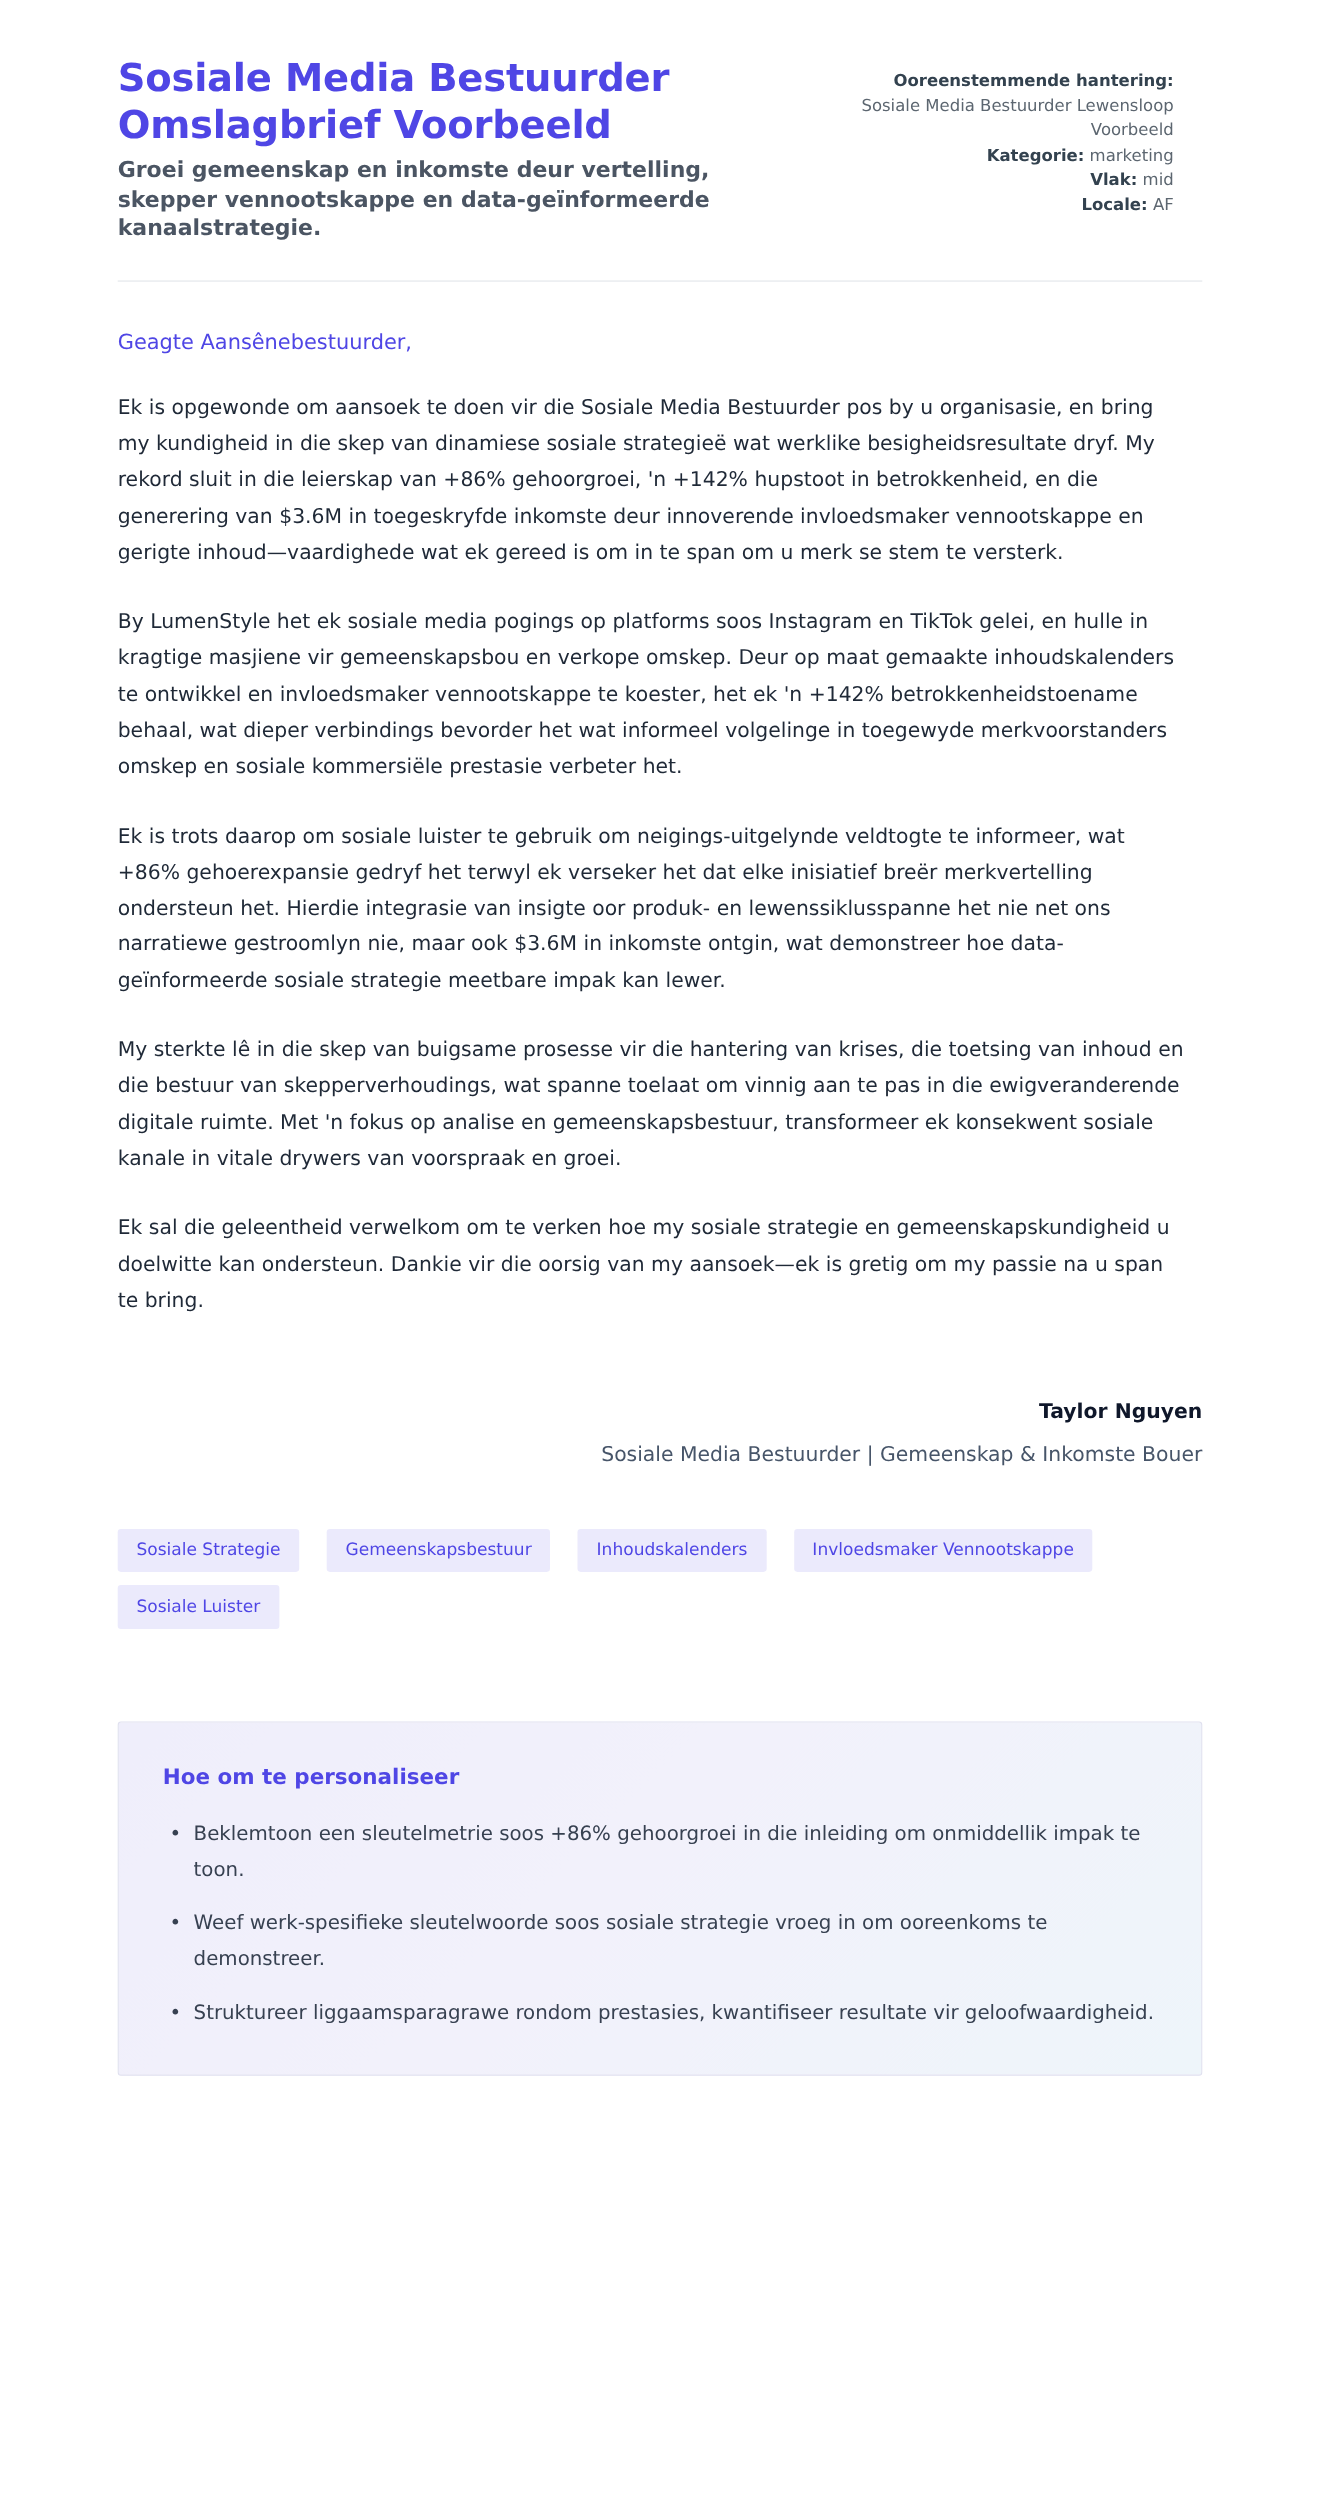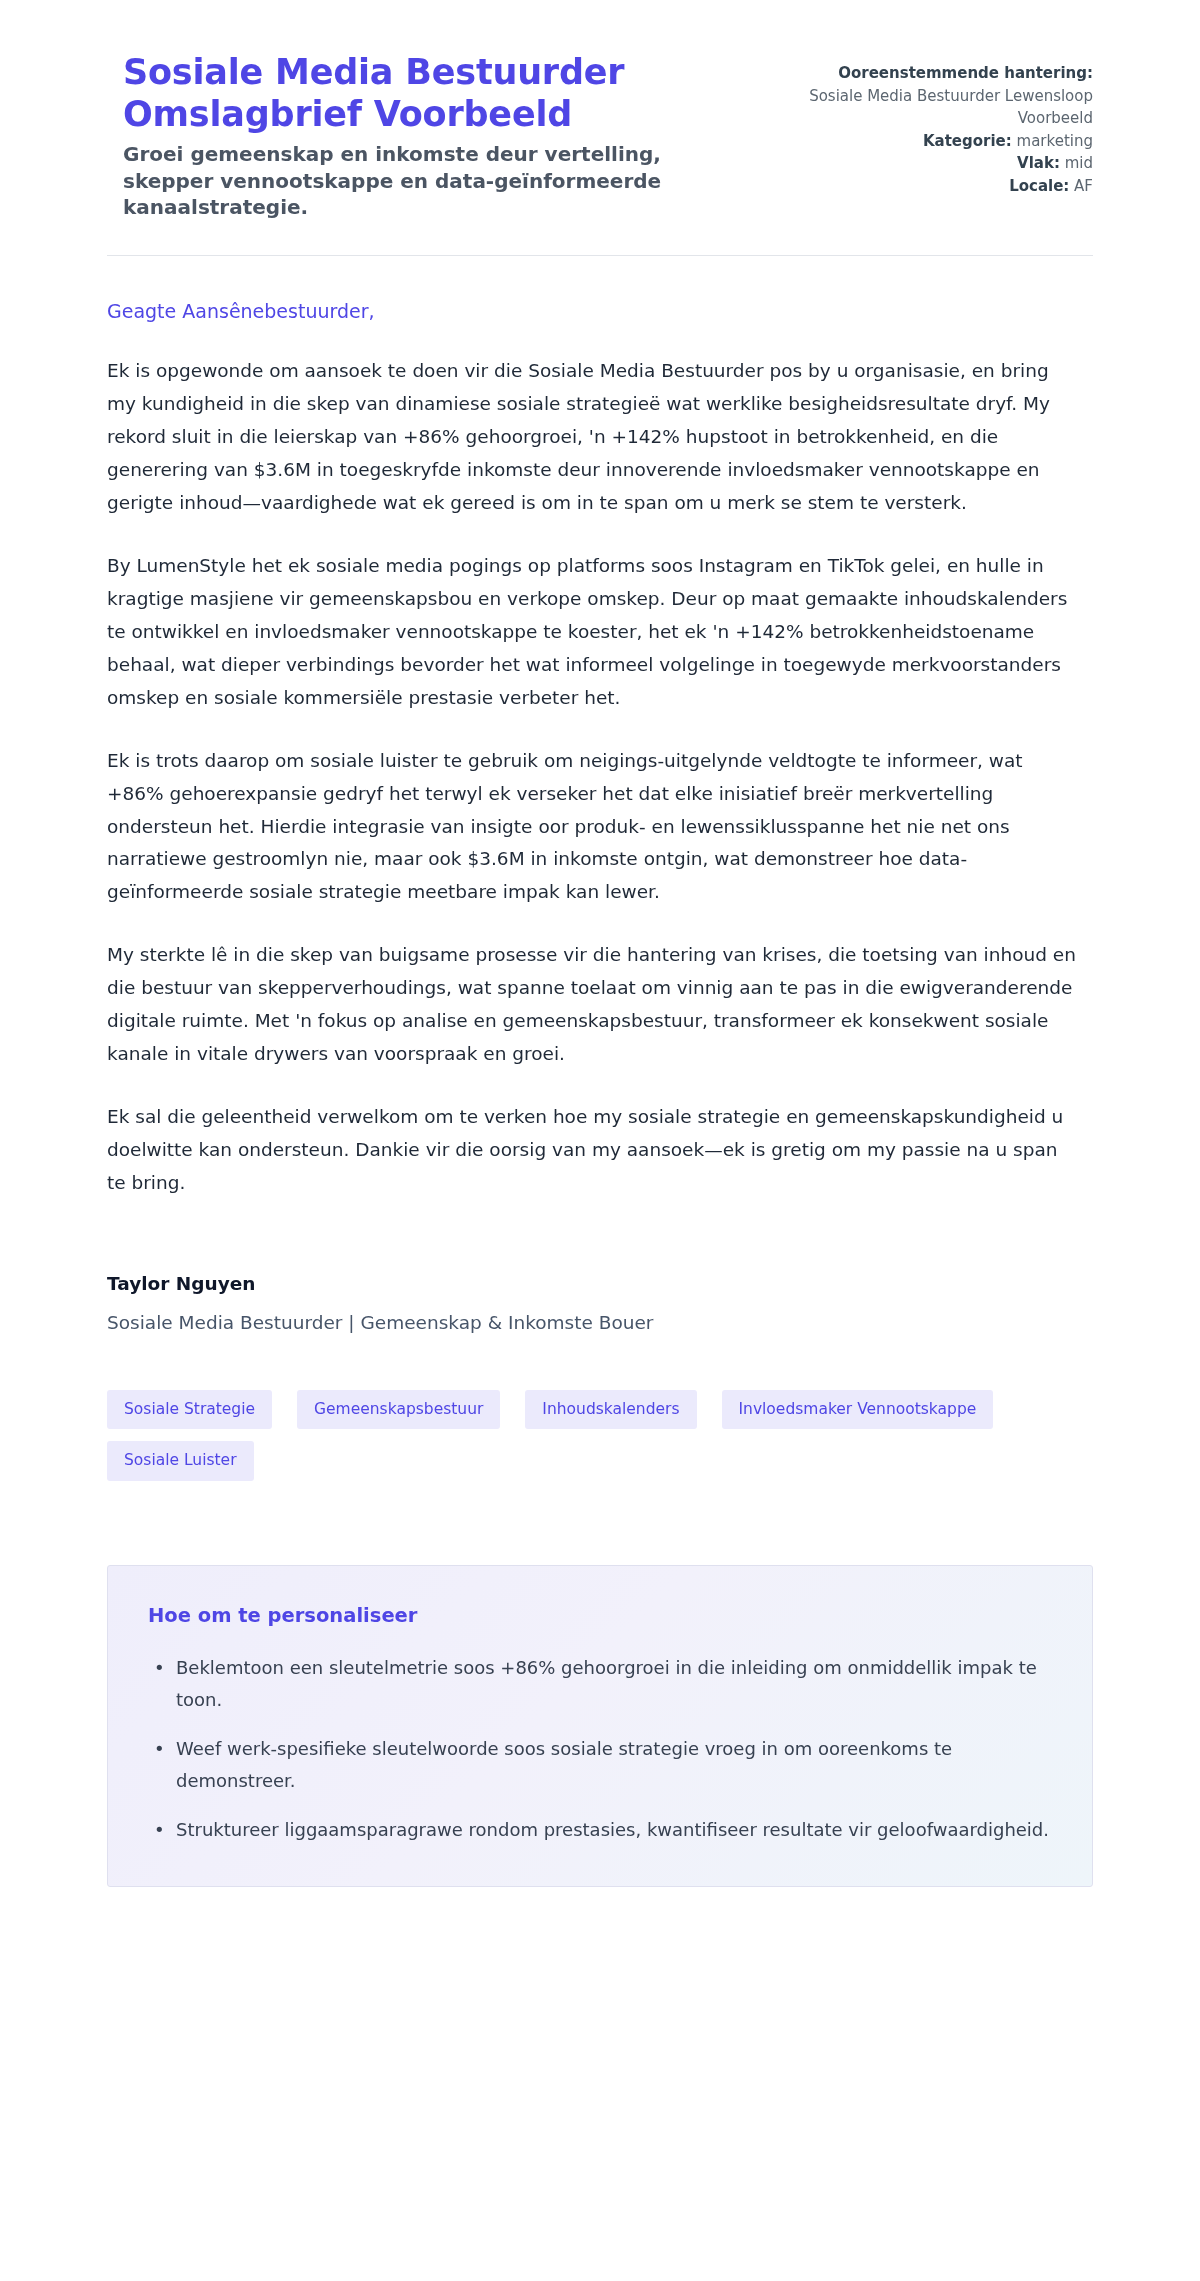--- a/index.html
+++ b/index.html
@@ -18,23 +18,23 @@
 
   .page {
     width: 1200px;
     padding: 0 107px;
   }
 
   
   .header {
     display: flex;
     align-items: flex-start;
-    justify-content: flex-end;
+    justify-content: flex-start;
     padding-top: 52px;
-    gap: 30px;
+    gap: 20px;
   }
   .header-left {
     flex: 1 1 auto;
     max-width: 640px;
   }
   .doc-title {
     font-size: 35px;
     line-height: 1.19;
     font-weight: 700;
     color: #4f46e5;
@@ -85,20 +85,21 @@
   .para {
     font-size: 18.5px;
     line-height: 1.78;
     color: #1f2937;
     margin: 0 16px 30px 0;
   }
 
   
   .signature {
     padding-top: 43px;
+    text-align: right;
   }
   .sign-name {
     font-size: 18.5px;
     font-weight: 700;
     color: #0f172a;
     margin: 0 0 18px 0;
   }
   .sign-role {
     font-size: 18.5px;
     color: #475569;

